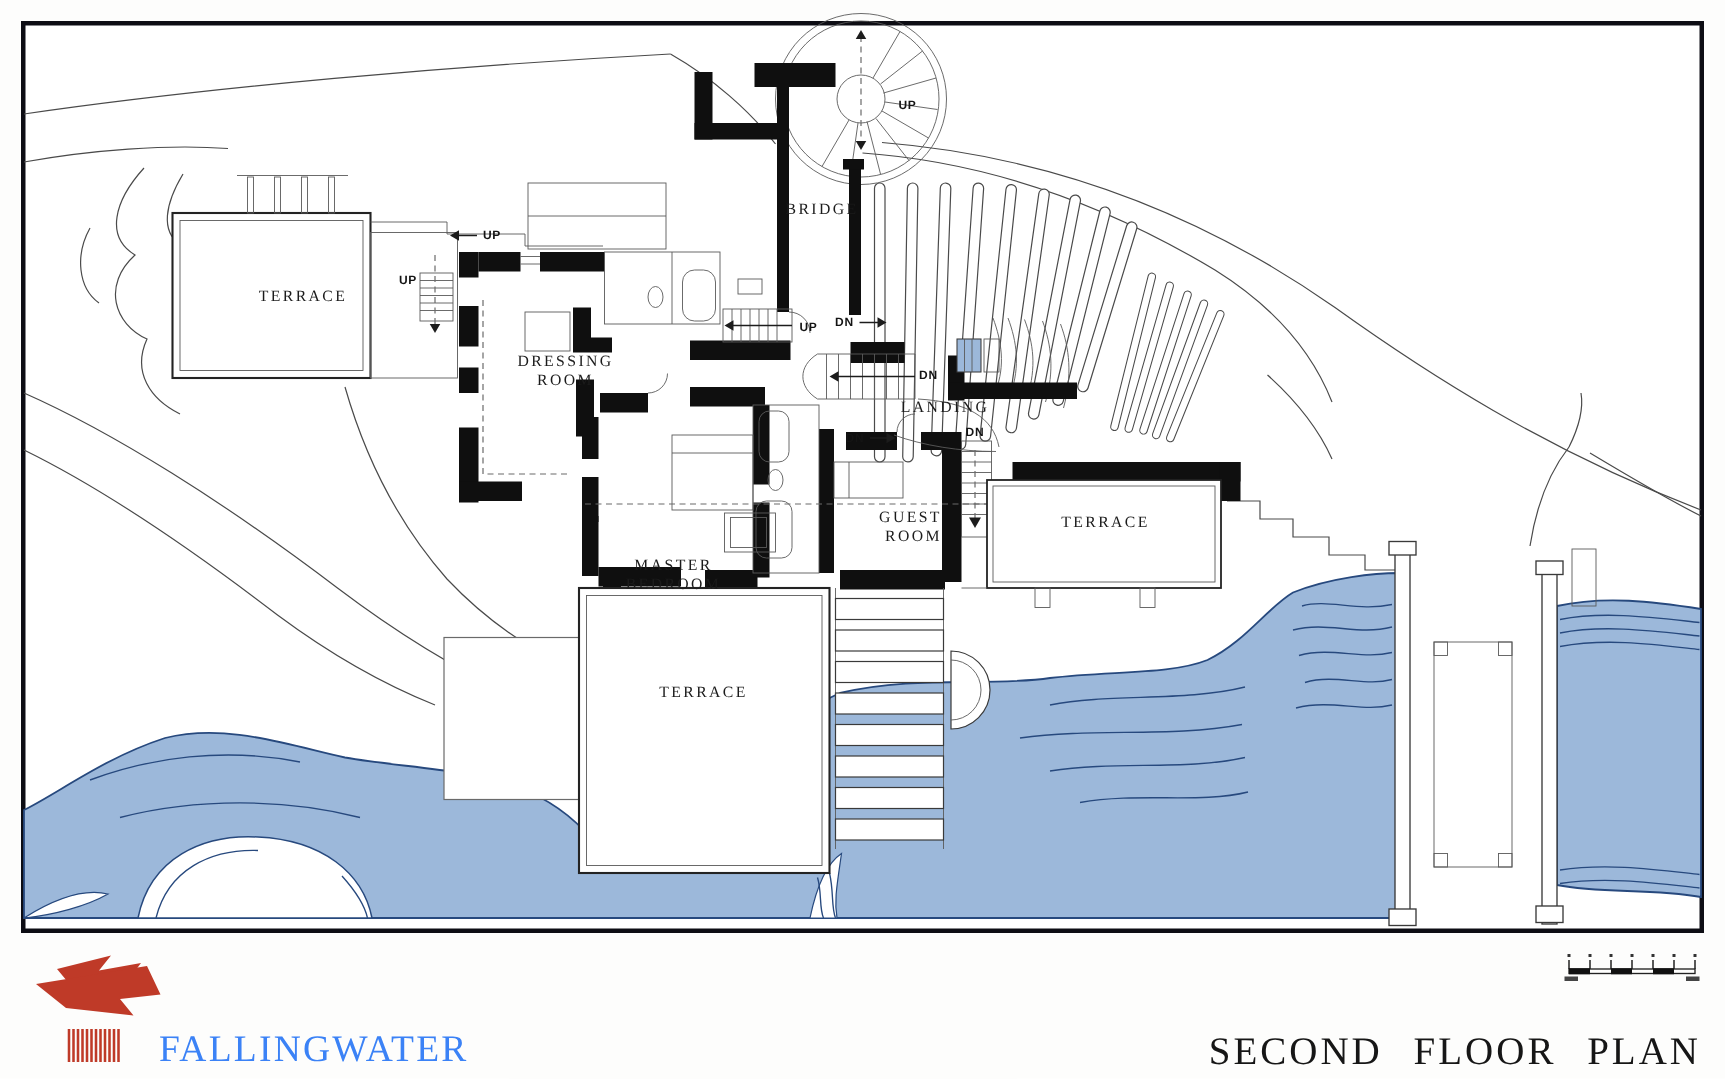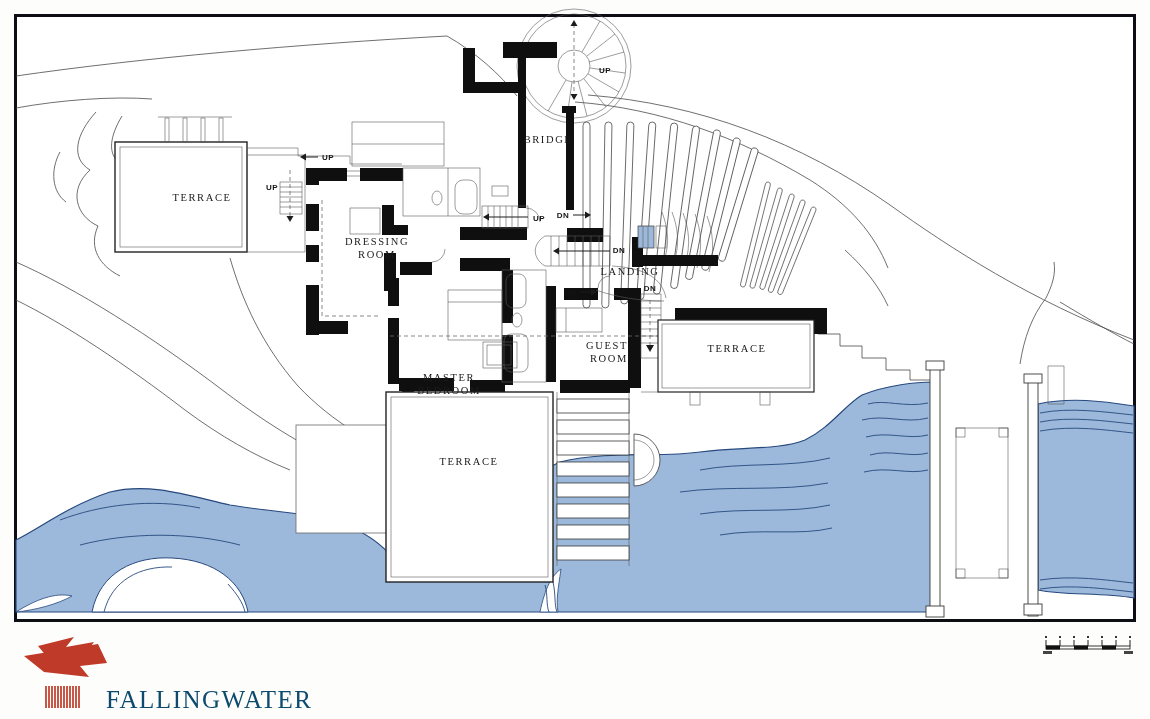--- a/index.html
+++ b/index.html
@@ -18,21 +18,21 @@
   .arrow{fill:#1c1c1c;}
   .red{fill:var(--logo,#bf3a28);}
   .redline{stroke:var(--logo,#bf3a28);stroke-width:1.7;}
 
   
   .room-label{position:absolute;transform:translate(-50%,-50%);font-size:10.5px;letter-spacing:1.6px;
     color:#1b1b1b;white-space:pre-line;text-align:center;line-height:1.25;font-family:"Liberation Serif",serif;}
   .dir-label{position:absolute;transform:translate(-50%,-50%);font-size:8px;font-weight:700;letter-spacing:.5px;
     color:#141414;font-family:Liberation Sans, sans-serif;}
 
-  .brand-text{position:absolute;left:106px;top:686px;font-size:25px;font-weight:500;letter-spacing:1.5px;color:#0c4a6e;}
+  .brand-text{position:absolute;left:106px;top:686px;font-size:25px;font-weight:500;letter-spacing:1.5px;color:#3b82f6;}
   .title-text{position:absolute;right:16px;top:686px;font-size:26px;letter-spacing:2px;word-spacing:12px;color:#161616;}
 </style>
 </head>
 <body>
 
 <div class="canvas">
 
 <svg class="plan-svg" viewBox="0 0 1150 719">
 
   <g>
@@ -395,14 +395,15 @@
       <div class="dir-label" style="left: 272px; top: 187px;">UP</div>
       <div class="dir-label" style="left: 539px; top: 218px;">UP</div>
       <div class="dir-label" style="left: 605px; top: 70px;">UP</div>
       <div class="dir-label" style="left: 563px; top: 215px;">DN</div>
       <div class="dir-label" style="left: 619px; top: 250px;">DN</div>
       <div class="dir-label" style="left: 570px; top: 292px;">DN</div>
       <div class="dir-label" style="left: 650px; top: 288px;">DN</div>
     </div>
 
 <div class="brand-text">FALLINGWATER</div>
+<div class="title-text">SECOND FLOOR PLAN</div>
 
 </div>
 
 </body></html>

